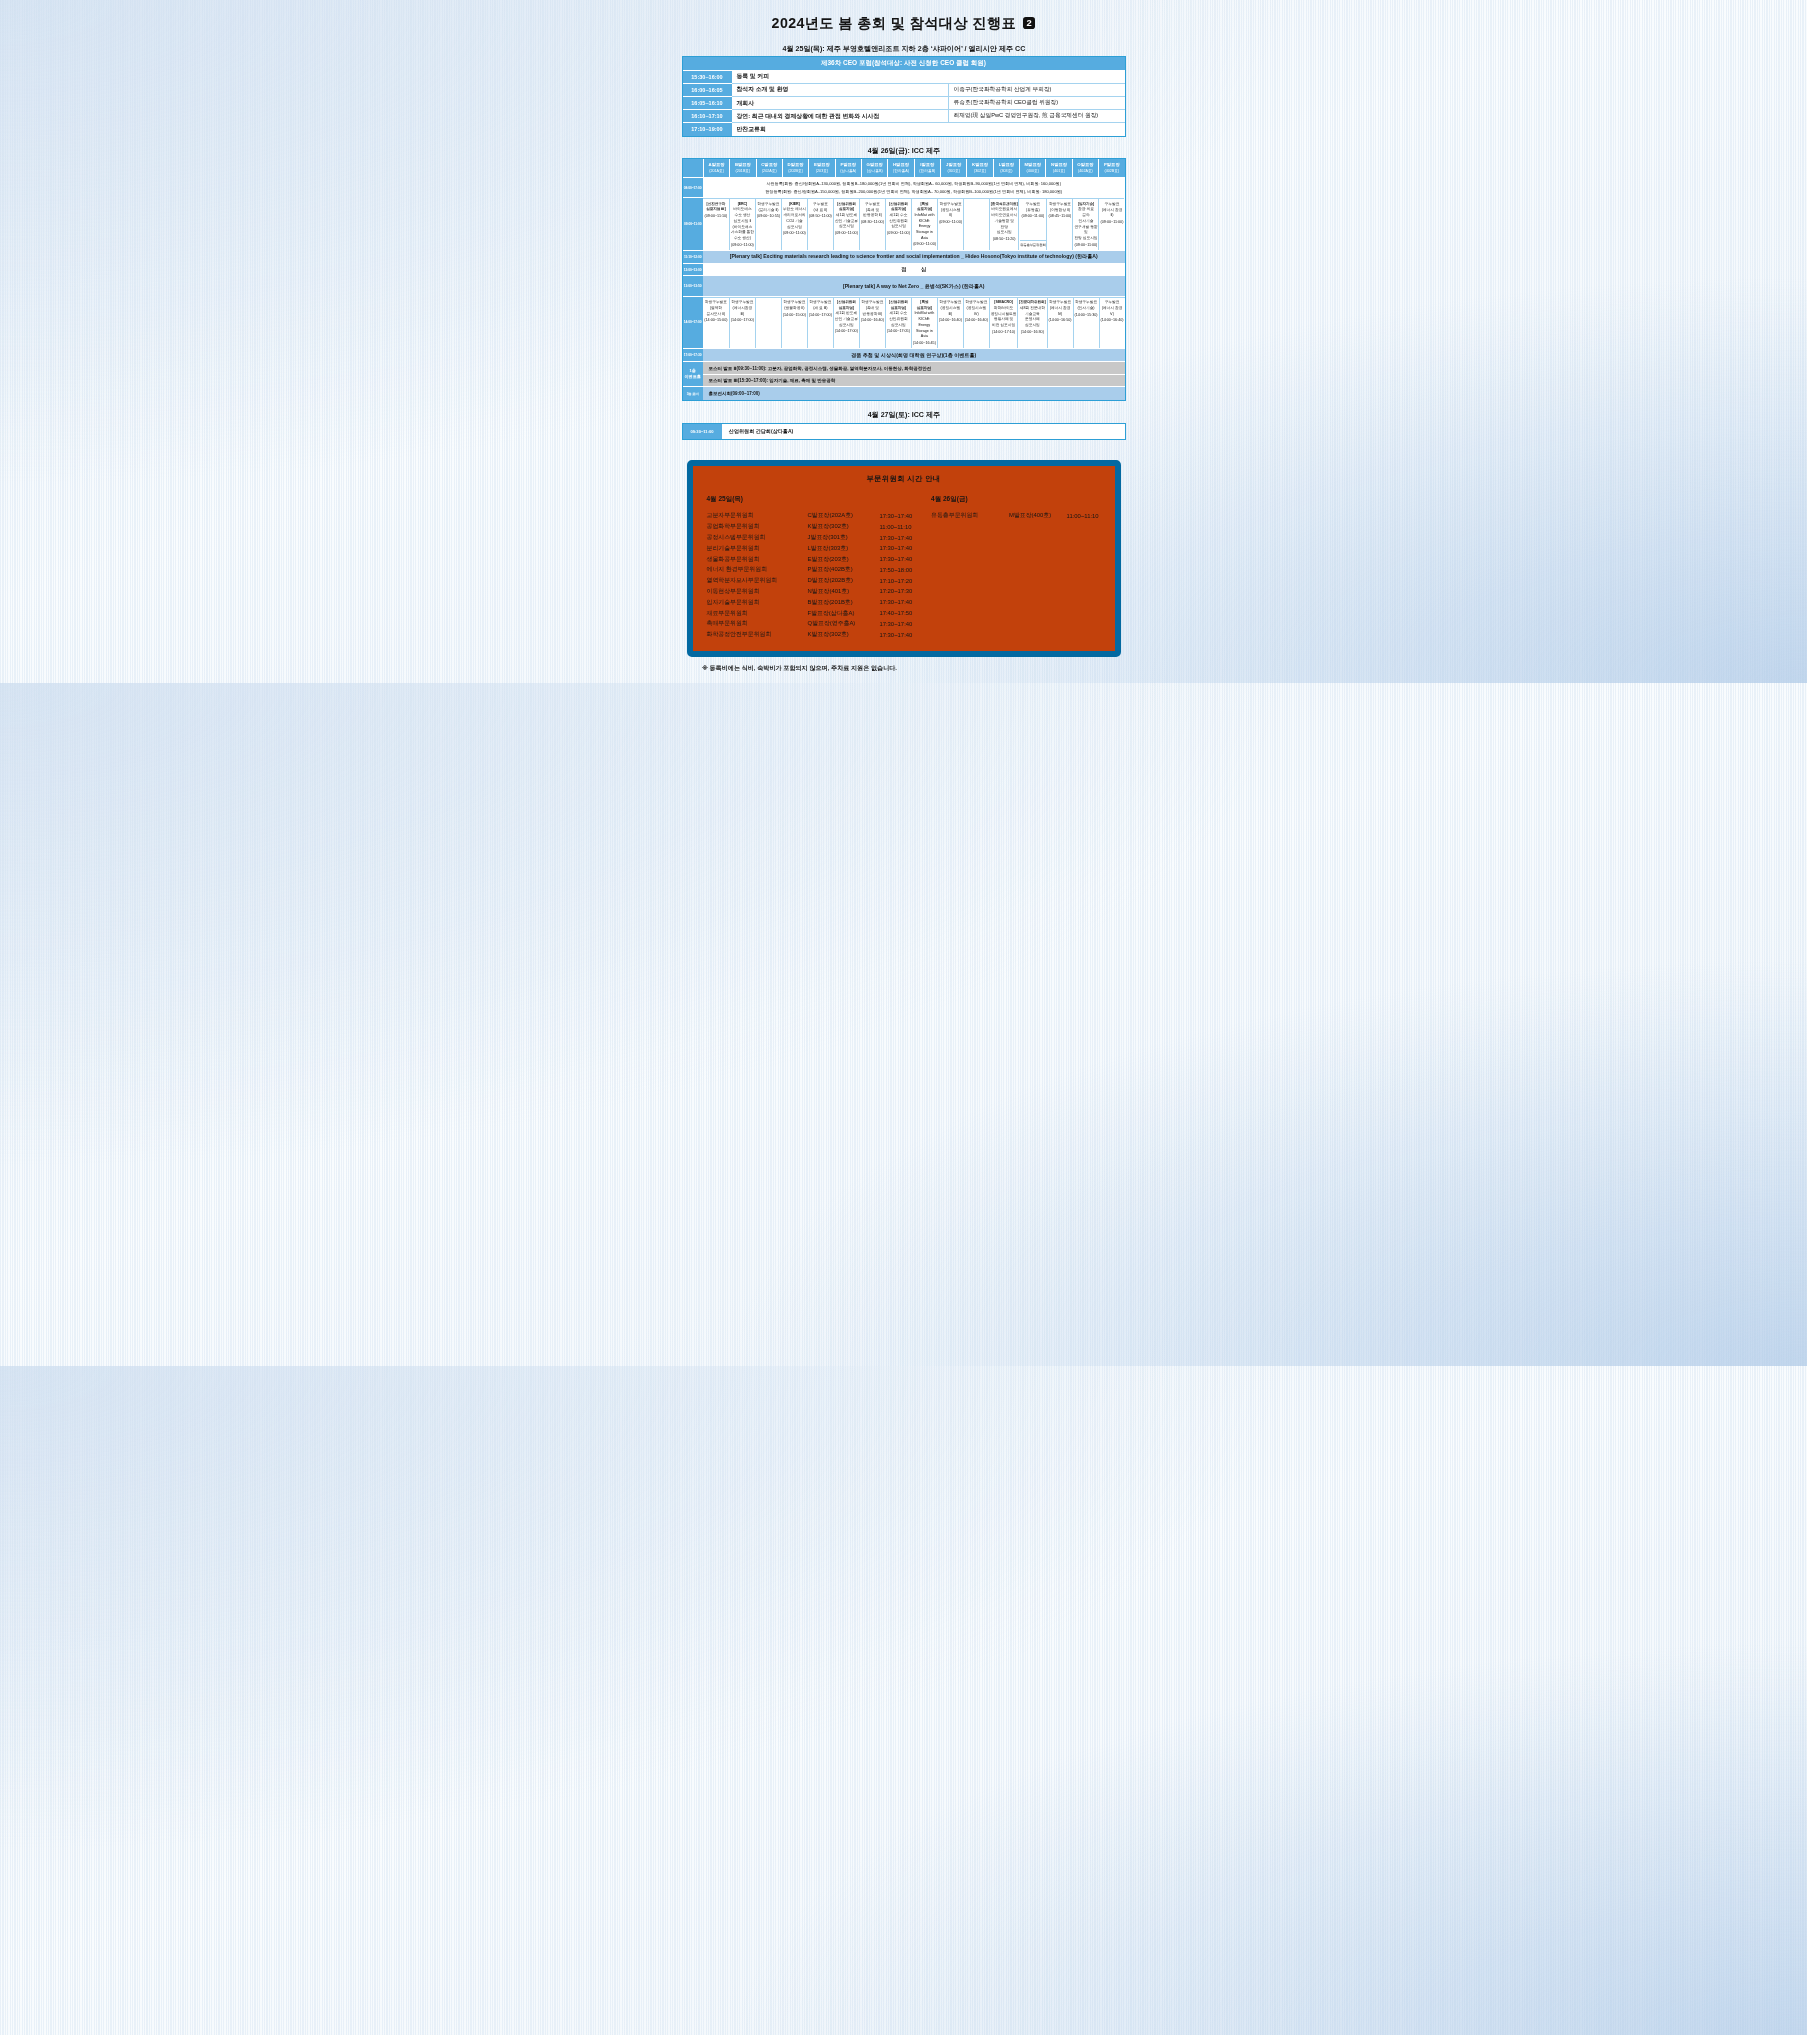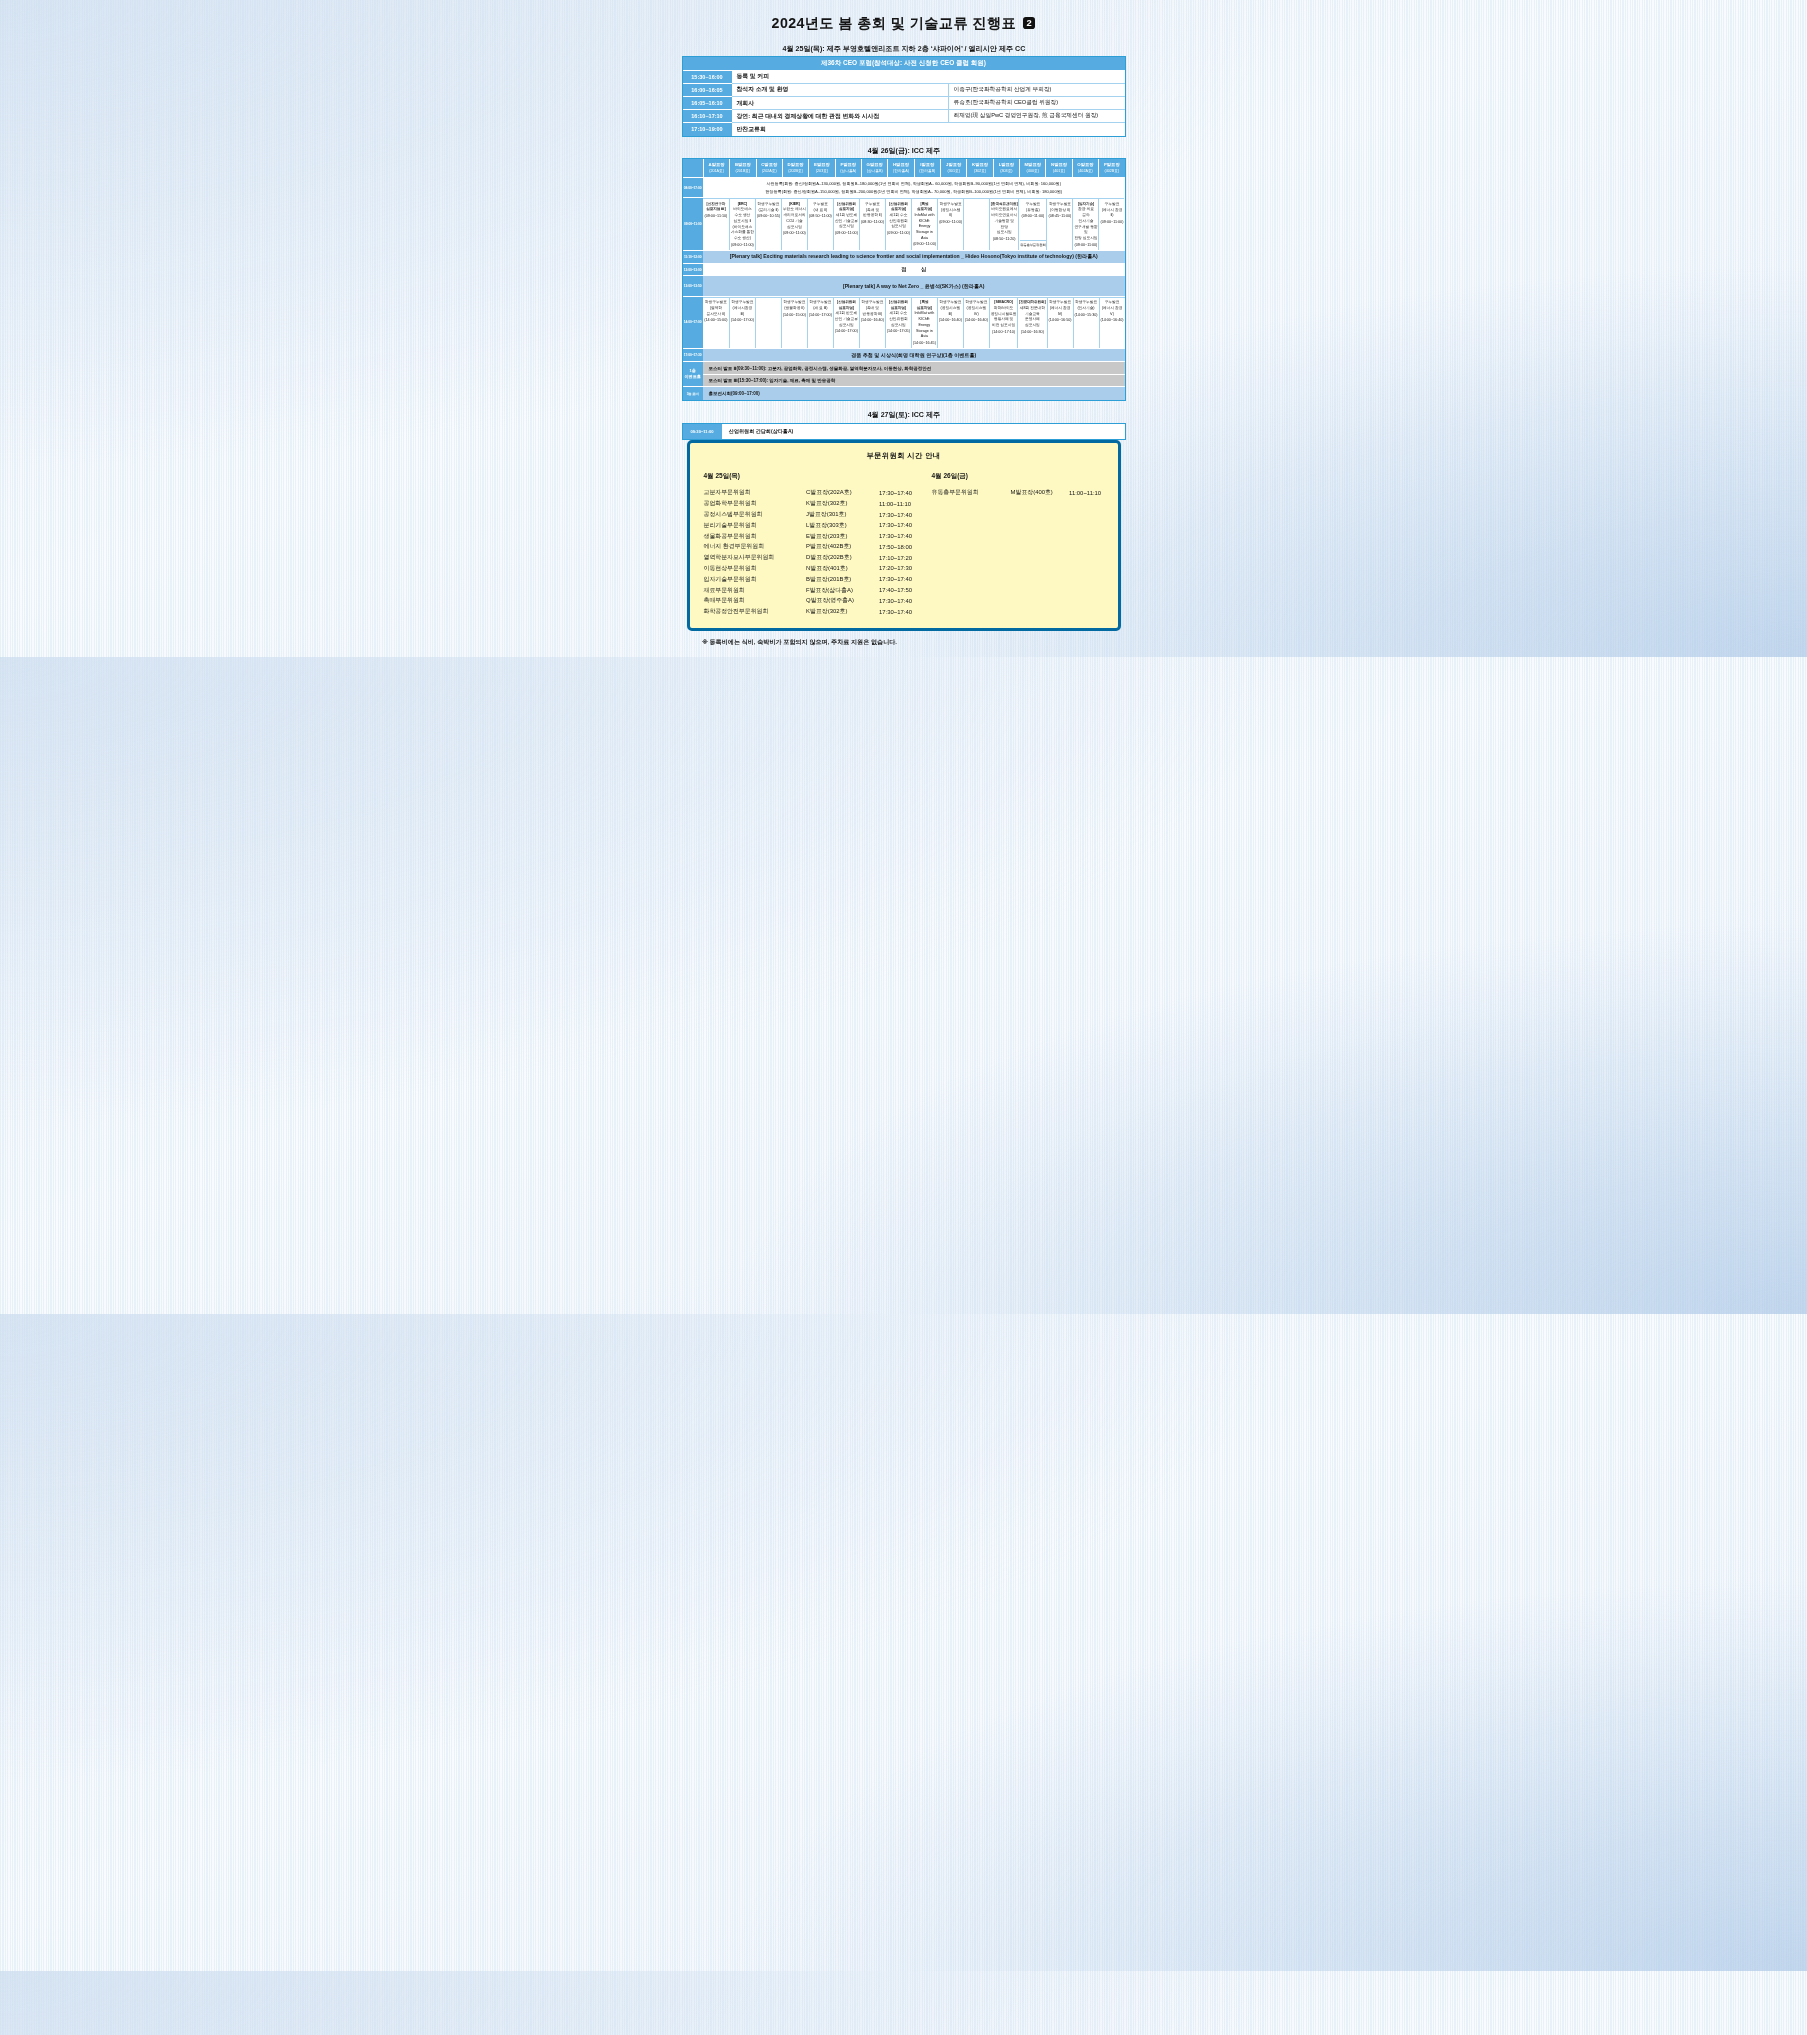--- a/index.html
+++ b/index.html
@@ -77,39 +77,39 @@
   .lobby-cell{background:var(--band);font-size:4.5px;font-weight:bold;padding:0 0 0 5.7px;
     display:flex;align-items:center;min-height:12.6px;}
 
   
   .a27-table{border:1.2px solid var(--frame);background:#fff;display:flex;margin-top:2.4px;}
   .a27-time{flex:0 0 39px;background:var(--blue);color:#fff;font-weight:bold;font-size:4.1px;
     display:flex;align-items:center;justify-content:center;padding:5.3px 0;}
   .a27-text{flex:1;display:flex;align-items:center;font-size:5.1px;font-weight:bold;padding-left:7.3px;}
 
   
-  .committee-box{width:434px;margin:0 auto 0 auto;background:#fef9c3;border:3px solid #0369a1;
+  .committee-box{width:434px;margin:20px auto 0 auto;background:#c2410c;border:6px solid #0369a1;
     border-radius:4.9px;padding:8.1px 14px 10.6px 14px;}
   .committee-title{text-align:center;font-size:7.3px;font-weight:bold;letter-spacing:0.4px;}
   .committee-cols{display:flex;margin-top:10.6px;}
   .committee-left{flex:0 0 57%;}
   .committee-right{flex:1;}
   .committee-day{font-size:6.5px;font-weight:bold;margin-bottom:6.5px;}
   .committee-row{display:grid;grid-template-columns:45% 32% 23%;min-height:10.8px;align-items:center;font-size:5.9px;}
   .committee-right .committee-row{grid-template-columns:46% 34% 20%;}
 
   .footnote{margin:7.3px 0 0 20.4px;font-size:6.1px;font-weight:bold;}
 </style>
 </head>
 <body>
 
 <div class="page">
 
   <div class="title-wrap">
-    <span class="main-title">2024년도 봄 총회 및 기술교류 진행표</span>
+    <span class="main-title">2024년도 봄 총회 및 참석대상 진행표</span>
     <span class="title-badge">2</span>
   </div>
 
   <div class="day-heading">4월 25일(목): 제주 부영호텔앤리조트 지하 2층 ‘샤파이어’ / 엘리시안 제주 CC</div>
   <div class="ceo-table">
     <div class="ceo-header">제36차 CEO 포럼(참석대상: 사전 신청한 CEO 클럽 회원)</div>
     <div id="ceo-rows">
         <div class="ceo-row">
           <div class="ceo-time">15:30~16:00</div>
           <div class="ceo-main">

